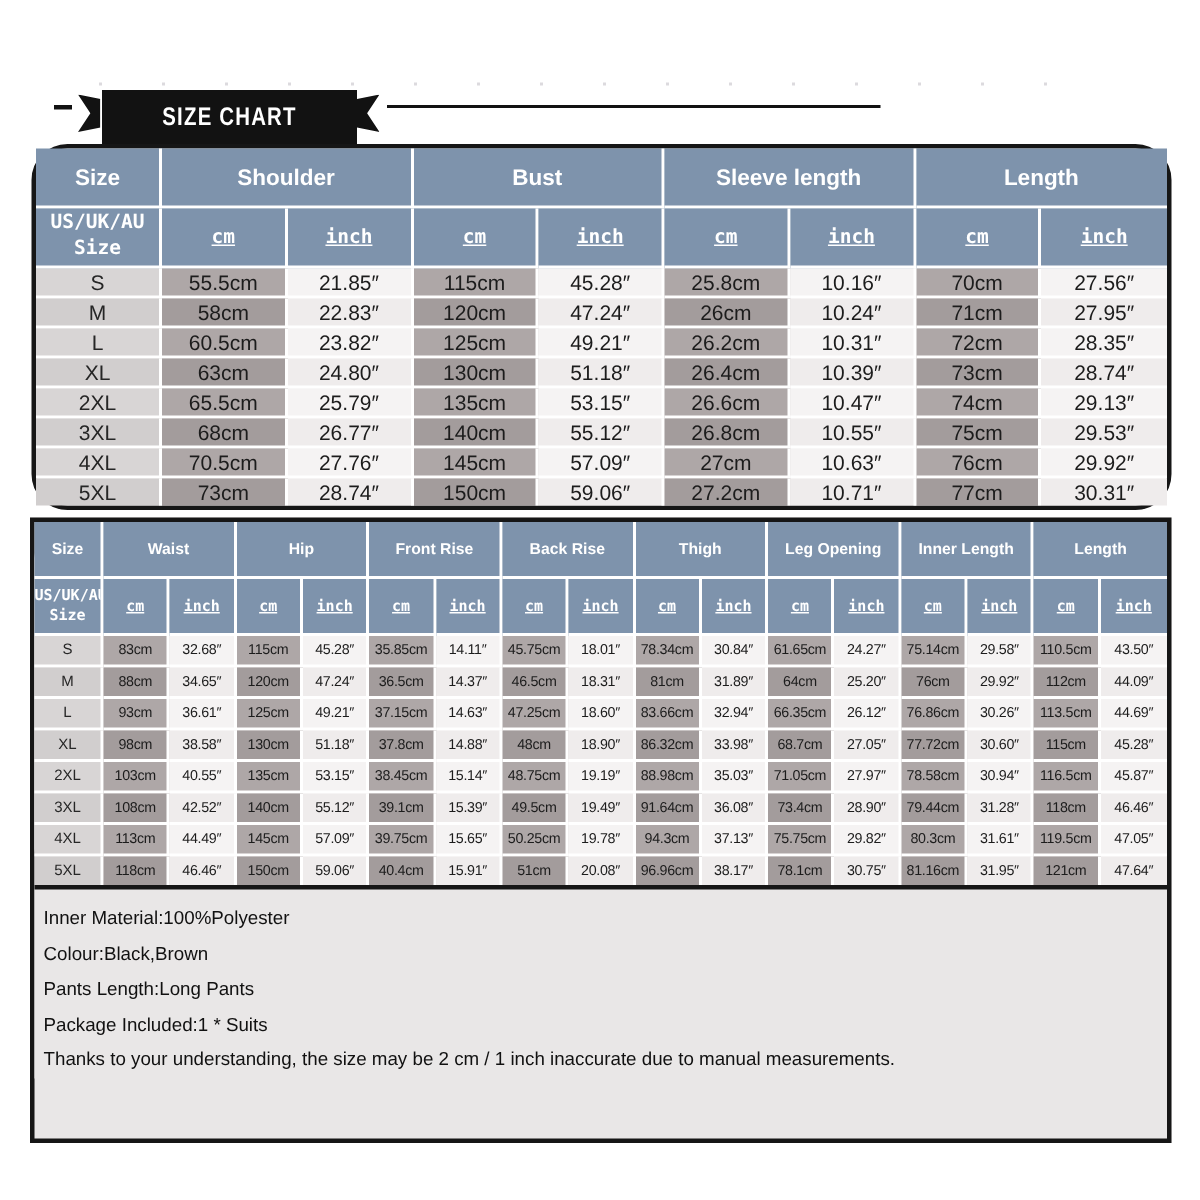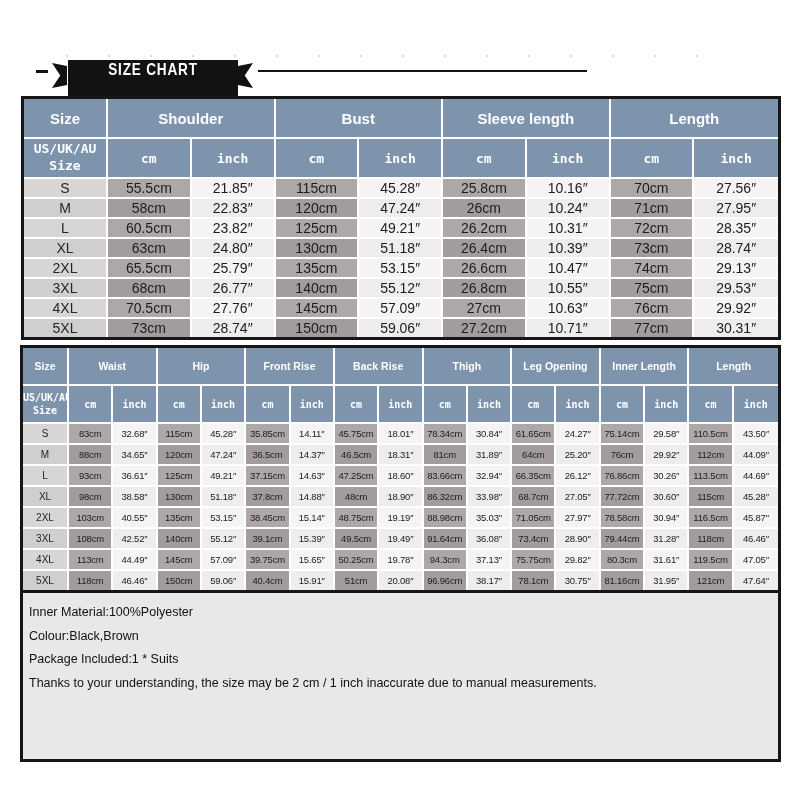--- a/index.html
+++ b/index.html
@@ -4,36 +4,36 @@
 <style>
   html,body{margin:0;padding:0;}
   body{width:800px;height:800px;background:#ffffff;position:relative;
        font-family:"Liberation Sans",sans-serif;-webkit-font-smoothing:antialiased;}
 
   
   .dots{position:absolute;left:66px;top:55px;width:664px;height:2px;
         background:repeating-linear-gradient(90deg,#dcdade 0,#dcdade 2px,transparent 2px,transparent 42px);}
   .dash{position:absolute;left:36px;top:70px;width:12px;height:3px;background:#121212;}
   .ribbon-main{position:absolute;left:68px;top:60px;width:170px;height:36px;background:#121212;
-               display:flex;align-items:flex-start;justify-content:center;}
+               display:flex;align-items:center;justify-content:center;}
   .ribbon-label{color:#ffffff;font-size:17px;font-weight:bold;letter-spacing:1px;
                 transform:scaleX(.8);white-space:nowrap;}
   .fold{position:absolute;top:63px;width:15px;height:25px;background:#121212;}
   .fold-left{left:52px;clip-path:polygon(0 0,100% 12%,100% 88%,0 100%,55% 50%);}
   .fold-right{left:238px;clip-path:polygon(100% 0,0 12%,0 88%,100% 100%,45% 50%);}
   .rule{position:absolute;left:258px;top:70px;width:329px;height:2px;background:#121212;}
 
   
-  table{border-collapse:separate;border-spacing:0;table-layout:fixed;}
+  table{border-collapse:separate;border-spacing:0;table-layout:fixed;border-radius:24px;}
   th,td{padding:0;margin:0;text-align:center;vertical-align:middle;overflow:hidden;}
   .grid th,.grid td{border-right:2px solid #ffffff;border-bottom:2px solid #ffffff;}
   .grid tr > *:last-child{border-right:none;}
   .grid tbody tr:last-child > *{border-bottom:none;}
   .grid thead th{background:#7e93ac;color:#ffffff;}
-  .grid thead .unit{font-family:"DejaVu Sans Mono",monospace;font-weight:bold;}
+  .grid thead .unit{font-family:"DejaVu Sans Mono",monospace;font-weight:bold;text-decoration:underline;}
   .grid thead .size-sub{font-family:"DejaVu Sans Mono",monospace;font-weight:bold;
                         white-space:pre-line;line-height:1.3;margin-top:11px;}
   .grid tbody th{font-weight:normal;color:#262626;background:#d8d5d5;}
   .grid tbody td.cm{background:#aea7a7;}
   .grid tbody td.inch{background:#f5f3f3;}
   .grid tbody tr:nth-child(even) th{background:#d1cece;}
   .grid tbody tr:nth-child(even) td.cm{background:#a39c9c;}
   .grid tbody tr:nth-child(even) td.inch{background:#efecec;}
   .grid tbody td{color:#1c1c1c;}
 
@@ -374,16 +374,17 @@
           <td class="cm">81.16cm</td>
           <td class="inch">31.95″</td>
           <td class="cm">121cm</td>
           <td class="inch">47.64″</td>
         </tr>
       </tbody>
   </table>
   <div id="notes">
       <div class="note-line">Inner Material:100%Polyester</div>
       <div class="note-line">Colour:Black,Brown</div>
+      <div class="note-line">Pants Length:Long Pants</div>
       <div class="note-line">Package Included:1 * Suits</div>
       <div class="note-line">Thanks to your understanding, the size may be 2 cm / 1 inch inaccurate due to manual measurements.</div>
     </div>
 </div>
 
 </body></html>

